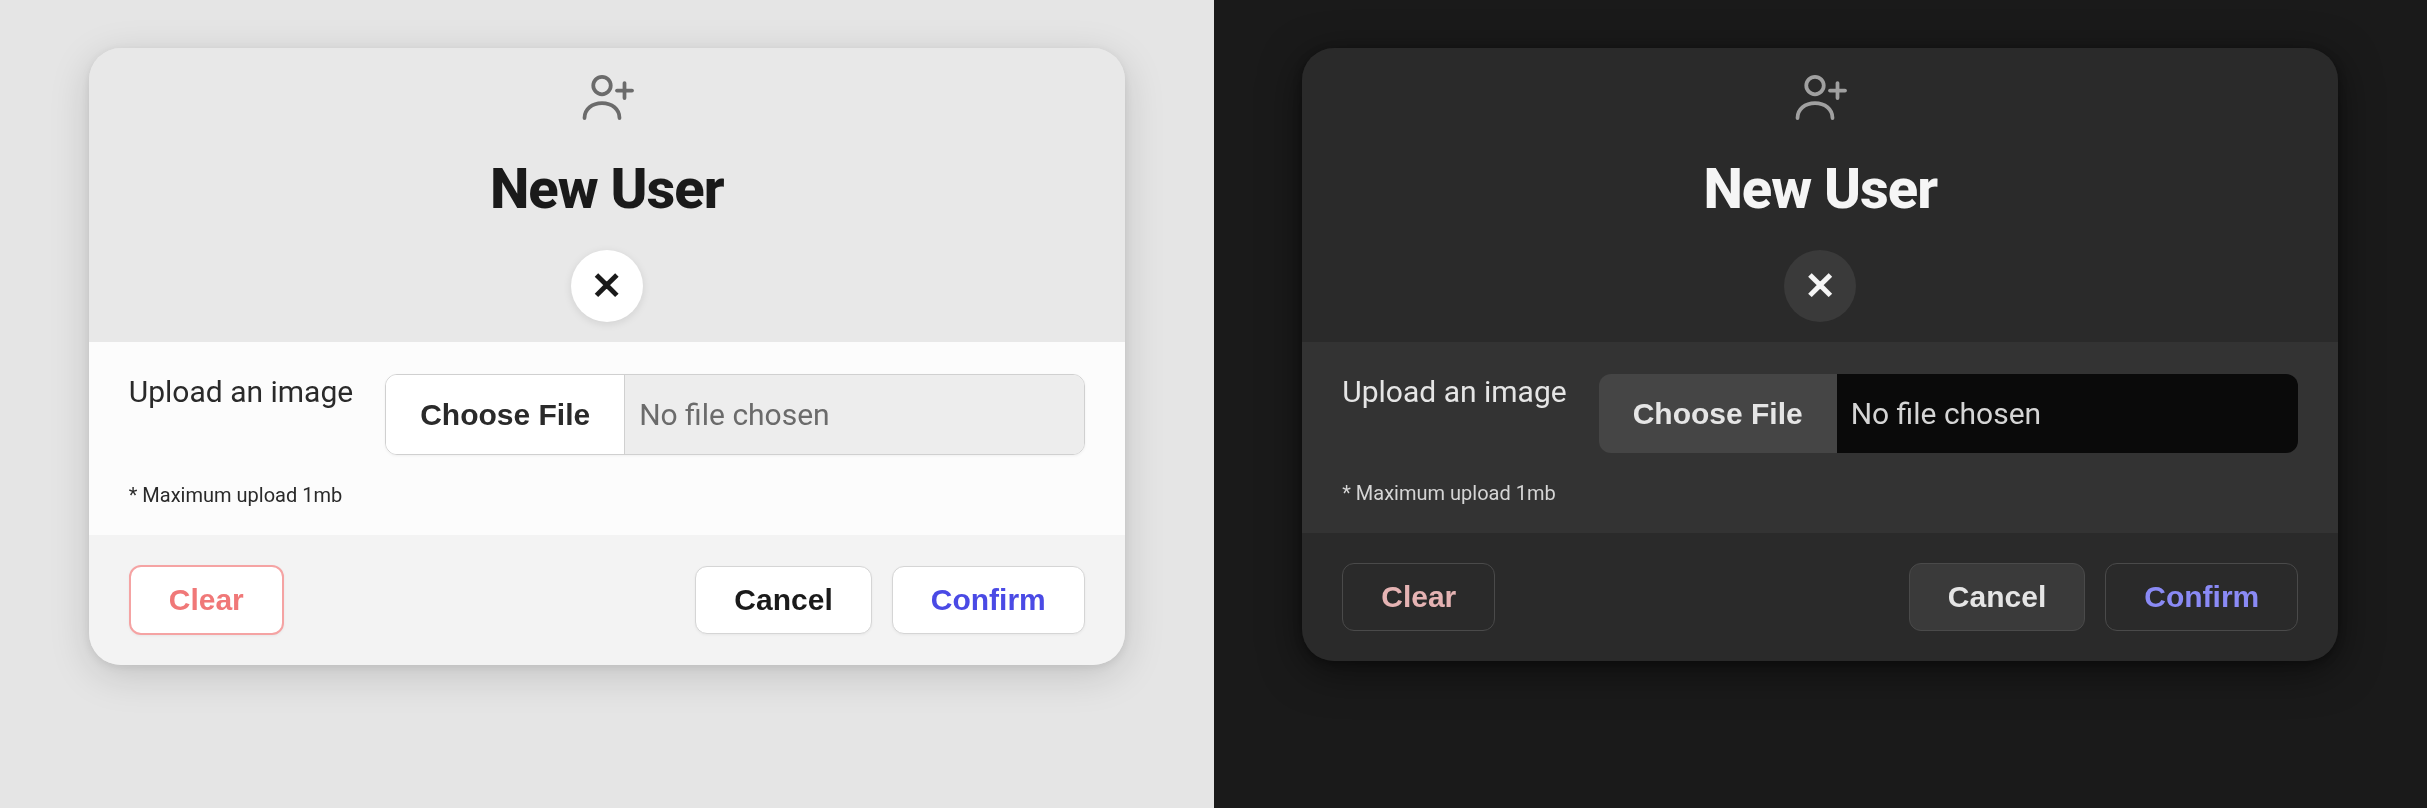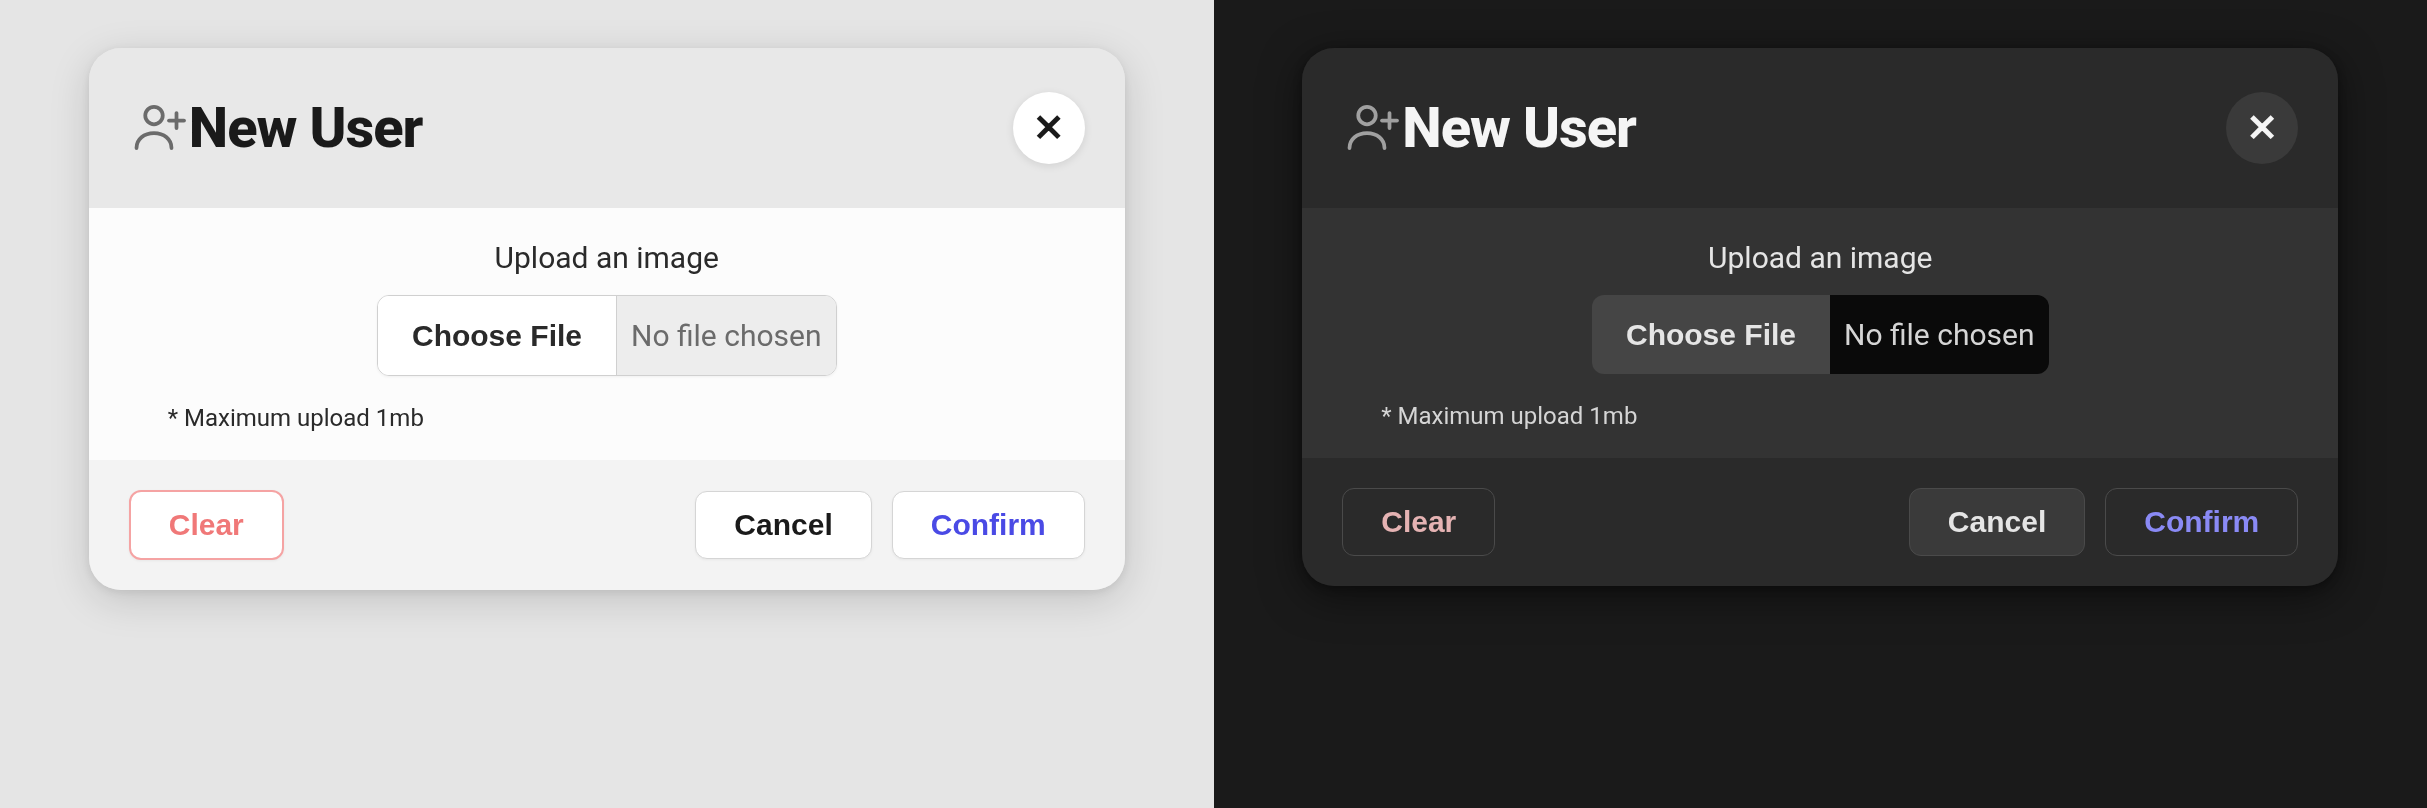--- a/index.html
+++ b/index.html
@@ -32,21 +32,23 @@
       border-radius: 32px;
       overflow: hidden;
       box-shadow: 0 10px 40px rgba(0,0,0,0.15), 0 2px 8px rgba(0,0,0,0.08);
     }
     .dark .card {
       box-shadow: 0 10px 40px rgba(0,0,0,0.5), 0 2px 8px rgba(0,0,0,0.3);
     }
     .card-header {
       display: flex;
       align-items: center;
-      padding: 44px 40px;
+      padding: 20px 40px;
+      gap: 28px;
+      flex-direction: column;
     }
     .light .card-header {
       background: #e8e8e8;
     }
     .dark .card-header {
       background: #2a2a2a;
     }
     .header-icon {
       display: flex;
       align-items: center;
@@ -95,23 +97,22 @@
       padding: 32px 40px 28px 40px;
     }
     .light .card-body {
       background: #fcfcfc;
     }
     .dark .card-body {
       background: #333333;
     }
     .upload-row {
       display: flex;
-      align-items: center;
-      gap: 20px;
-      flex-direction: column;
+      align-items: flex-start;
+      gap: 32px;
     }
     .upload-label {
       font-size: 30px;
       font-weight: 400;
     }
     .light .upload-label {
       color: #2a2a2a;
     }
     .dark .upload-label {
       color: #e5e5e5;
@@ -155,22 +156,21 @@
     .light .file-status {
       background: #ededed;
       color: #6b6b6b;
     }
     .dark .file-status {
       background: #0a0a0a;
       color: #d5d5d5;
     }
     .hint-text {
       margin-top: 28px;
-      font-size: 24px;
-      margin-left: 39px;
+      font-size: 20px;
     }
     .light .hint-text {
       color: #2a2a2a;
     }
     .dark .hint-text {
       color: #d5d5d5;
     }
     .card-footer {
       display: flex;
       align-items: center;

